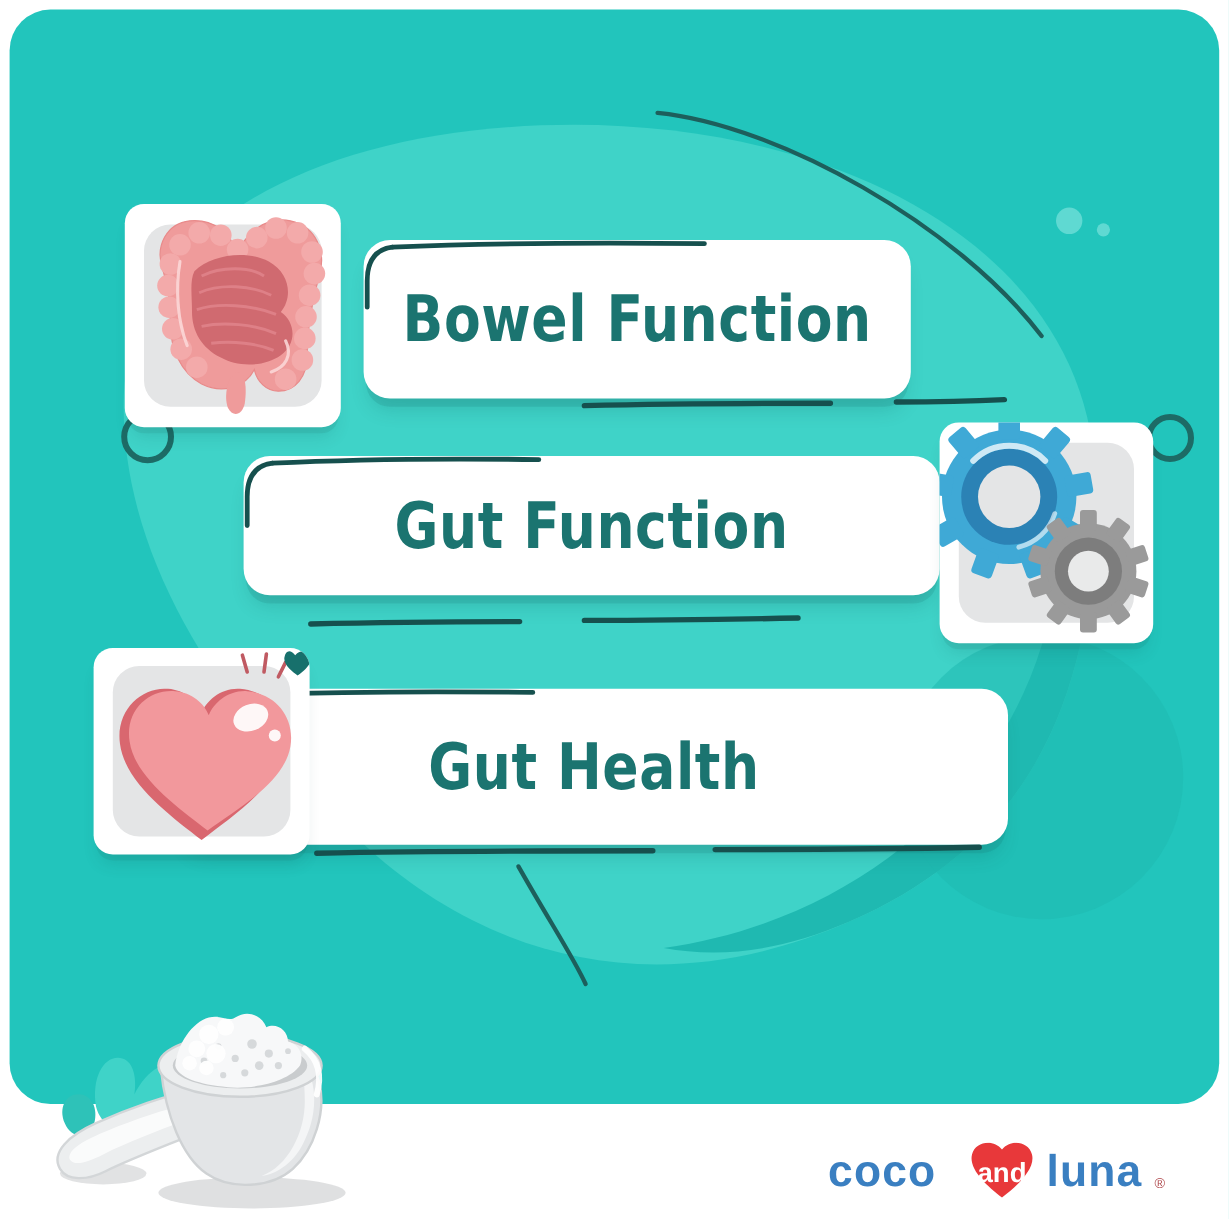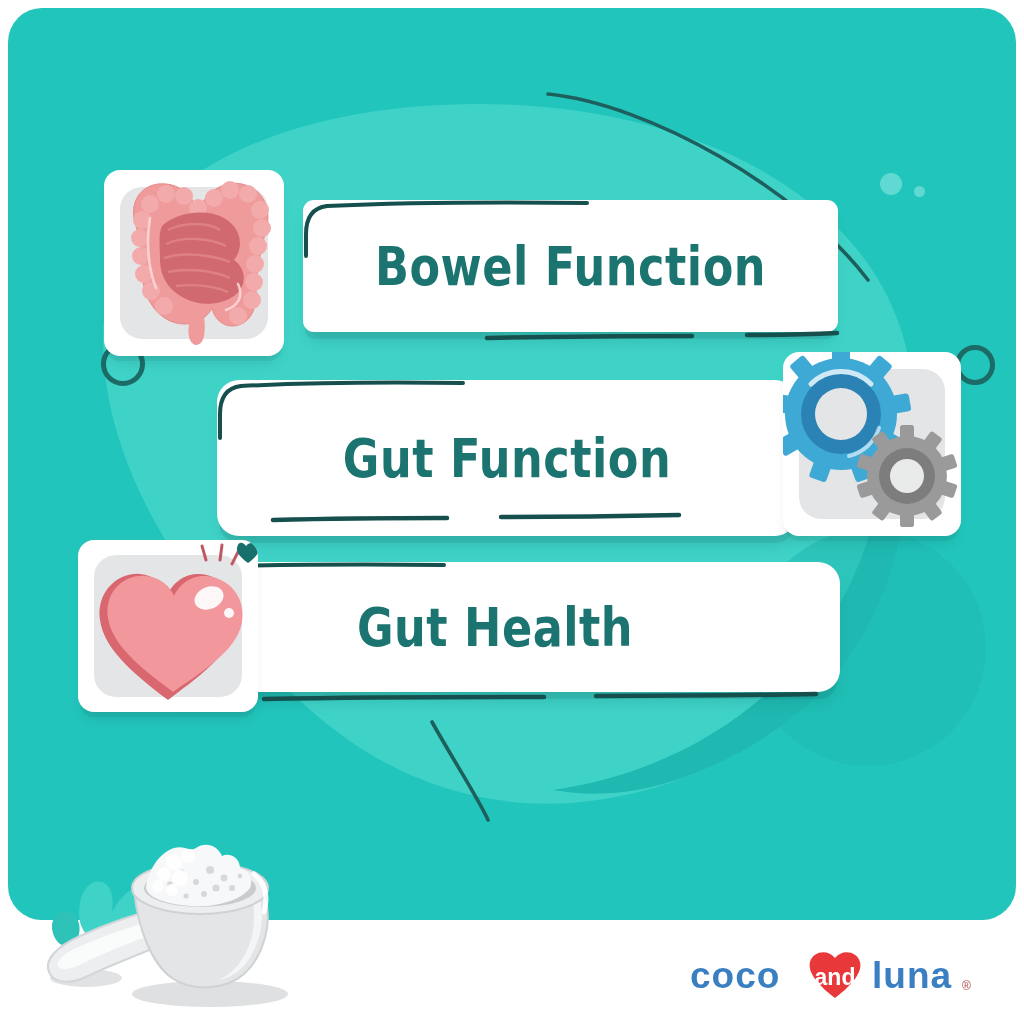--- a/index.html
+++ b/index.html
@@ -95,21 +95,21 @@
     </svg>
 
     <div class="dot dot-a"></div>
     <div class="dot dot-b"></div>
   </div>
 
   <div class="ring ring-a"></div>
   <div class="ring ring-b"></div>
 
   <div class="card-wrap" style="left:303px;top:200px;width:535px;height:132px;">
-    <div class="card" style="width:535px;height:132px;border-radius:11px;">
+    <div class="card" style="width:456px;height:132px;">
       <svg class="sketch" width="553" height="156" viewBox="0 0 553 156">
         <path d="M 30 12 C 120 8 200 8 290 9" fill="none" stroke="#16504e" stroke-width="4" stroke-linecap="round"></path>
         <path d="M 30 12 C 14 14 9 26 9 40 L 9 62" fill="none" stroke="#16504e" stroke-width="4" stroke-linecap="round"></path>
         <path d="M 190 144 C 280 142 340 142 395 142" fill="none" stroke="#16504e" stroke-width="4.5" stroke-linecap="round"></path>
         <path d="M 450 141 C 490 141 520 140 540 139" fill="none" stroke="#16504e" stroke-width="4.5" stroke-linecap="round"></path>
       </svg>
       <span class="card-label">Bowel Function</span>
     </div>
   </div>
 
@@ -161,21 +161,21 @@
 
         <path fill="#ef9b9b" d="M 92 146 C 98 146 100 158 98 172 C 96 182 88 184 84 176 C 80 166 84 148 92 146 Z"></path>
 
         <path d="M 44 54 C 40 78 42 104 50 124" fill="none" stroke="#fbd9d9" stroke-width="2.6" stroke-linecap="round" opacity="0.85"></path>
         <path d="M 132 120 C 138 132 132 142 120 146" fill="none" stroke="#fbd9d9" stroke-width="2.6" stroke-linecap="round" opacity="0.85"></path>
       </g>
     </svg>
   </div>
 
   <div class="card-wrap" style="left:203px;top:380px;width:580px;height:132px;">
-    <div class="card" style="width:580px;height:156px;margin-left:14px;">
+    <div class="card" style="width:580px;height:116px;">
       <svg class="sketch" width="598" height="156" viewBox="0 0 598 156">
         <path d="M 30 12 C 110 8 180 8 252 9" fill="none" stroke="#16504e" stroke-width="4" stroke-linecap="round"></path>
         <path d="M 30 12 C 14 14 9 26 9 40 L 9 64" fill="none" stroke="#16504e" stroke-width="4" stroke-linecap="round"></path>
         <path d="M 62 146 C 140 144 190 144 236 144" fill="none" stroke="#16504e" stroke-width="4.5" stroke-linecap="round"></path>
         <path d="M 290 143 C 360 143 420 142 468 141" fill="none" stroke="#16504e" stroke-width="4.5" stroke-linecap="round"></path>
       </svg>
       <span class="card-label">Gut Function</span>
     </div>
   </div>
 
@@ -219,21 +219,21 @@
             <rect x="-7" y="-51" width="14" height="17" rx="2.5" transform="rotate(288)"></rect>
             <rect x="-7" y="-51" width="14" height="17" rx="2.5" transform="rotate(324)"></rect>
           </g>
         </g>
         <circle cx="0" cy="0" r="28" fill="#7d7d7d"></circle>
         <circle cx="0" cy="0" r="17" fill="#e9eaea"></circle>
       </g>
     </svg>
   </div>
 
-  <div class="card-wrap" style="left:150px;top:562px;width:690px;height:146px;">
+  <div class="card-wrap" style="left:150px;top:574px;width:690px;height:146px;">
     <div class="card" style="width:690px;height:130px;">
       <svg class="sketch" width="708" height="154" viewBox="0 0 708 154">
         <path d="M 30 12 C 130 8 220 8 300 9" fill="none" stroke="#16504e" stroke-width="4" stroke-linecap="round"></path>
         <path d="M 30 12 C 14 14 9 26 9 40 L 9 62" fill="none" stroke="#16504e" stroke-width="4" stroke-linecap="round"></path>
         <path d="M 120 143 C 230 141 320 141 400 141" fill="none" stroke="#16504e" stroke-width="4.5" stroke-linecap="round"></path>
         <path d="M 452 140 C 540 140 620 139 672 138" fill="none" stroke="#16504e" stroke-width="4.5" stroke-linecap="round"></path>
       </svg>
       <span class="card-label">Gut Health</span>
     </div>
   </div>

